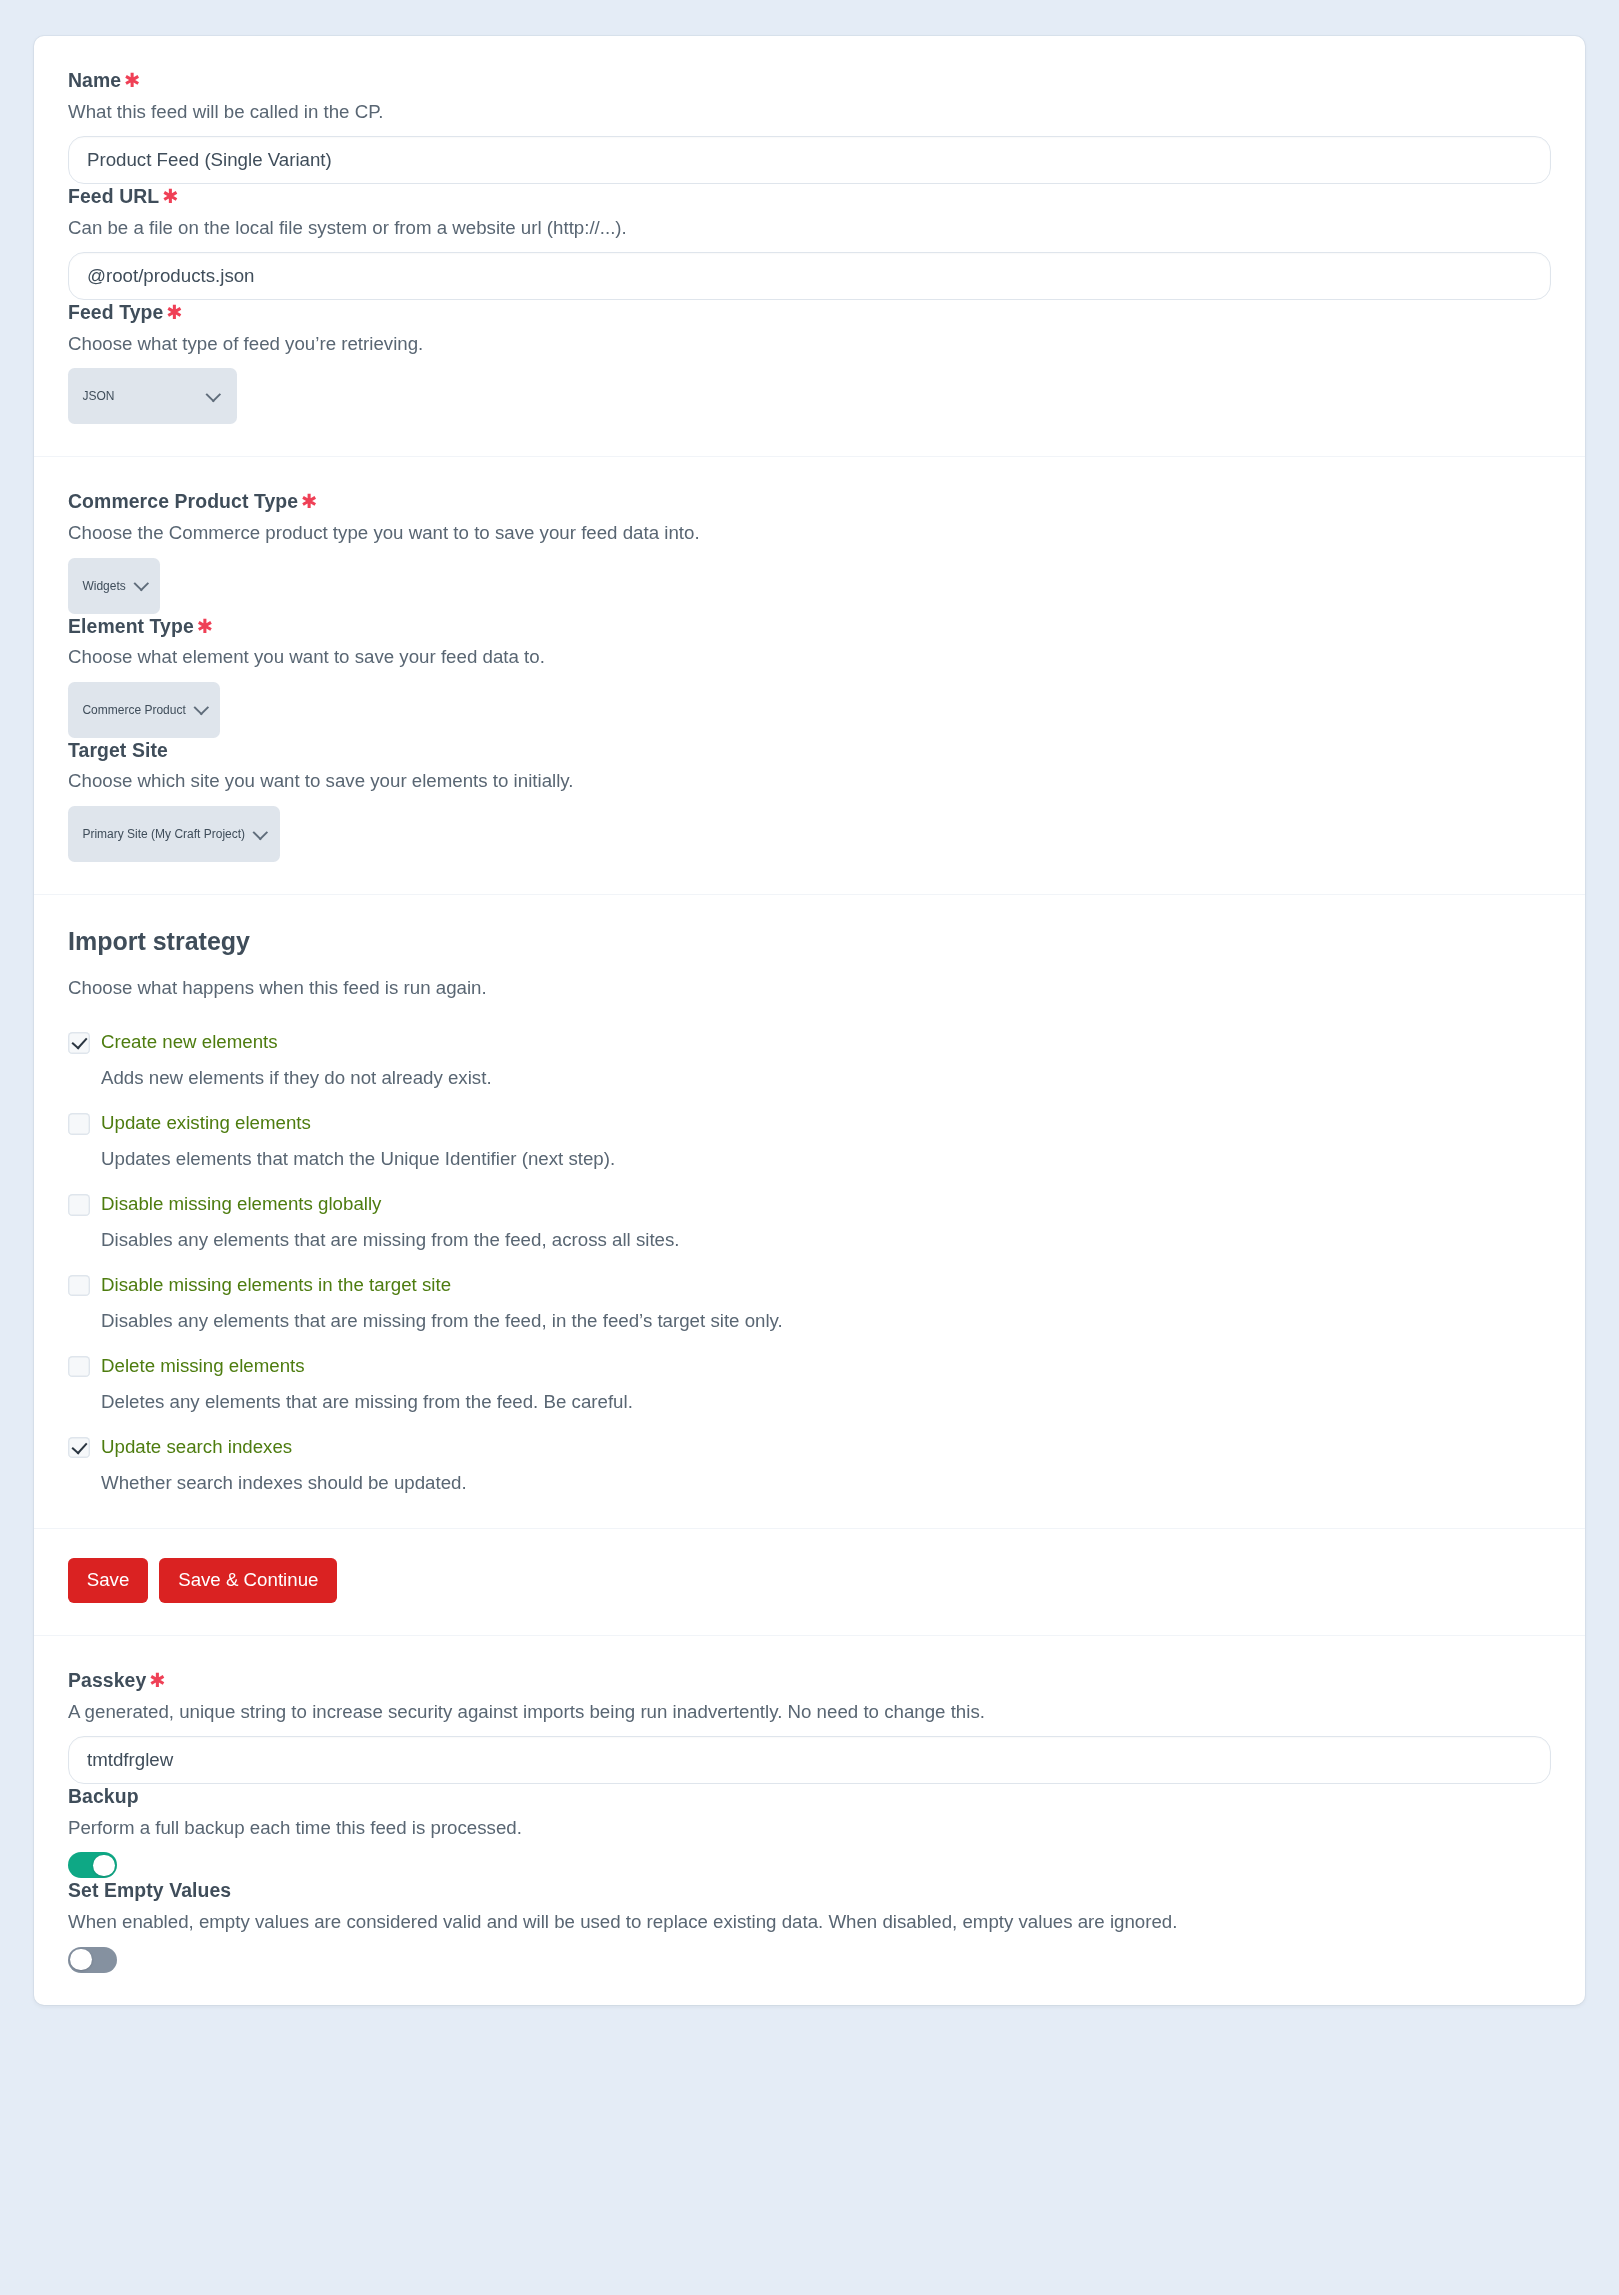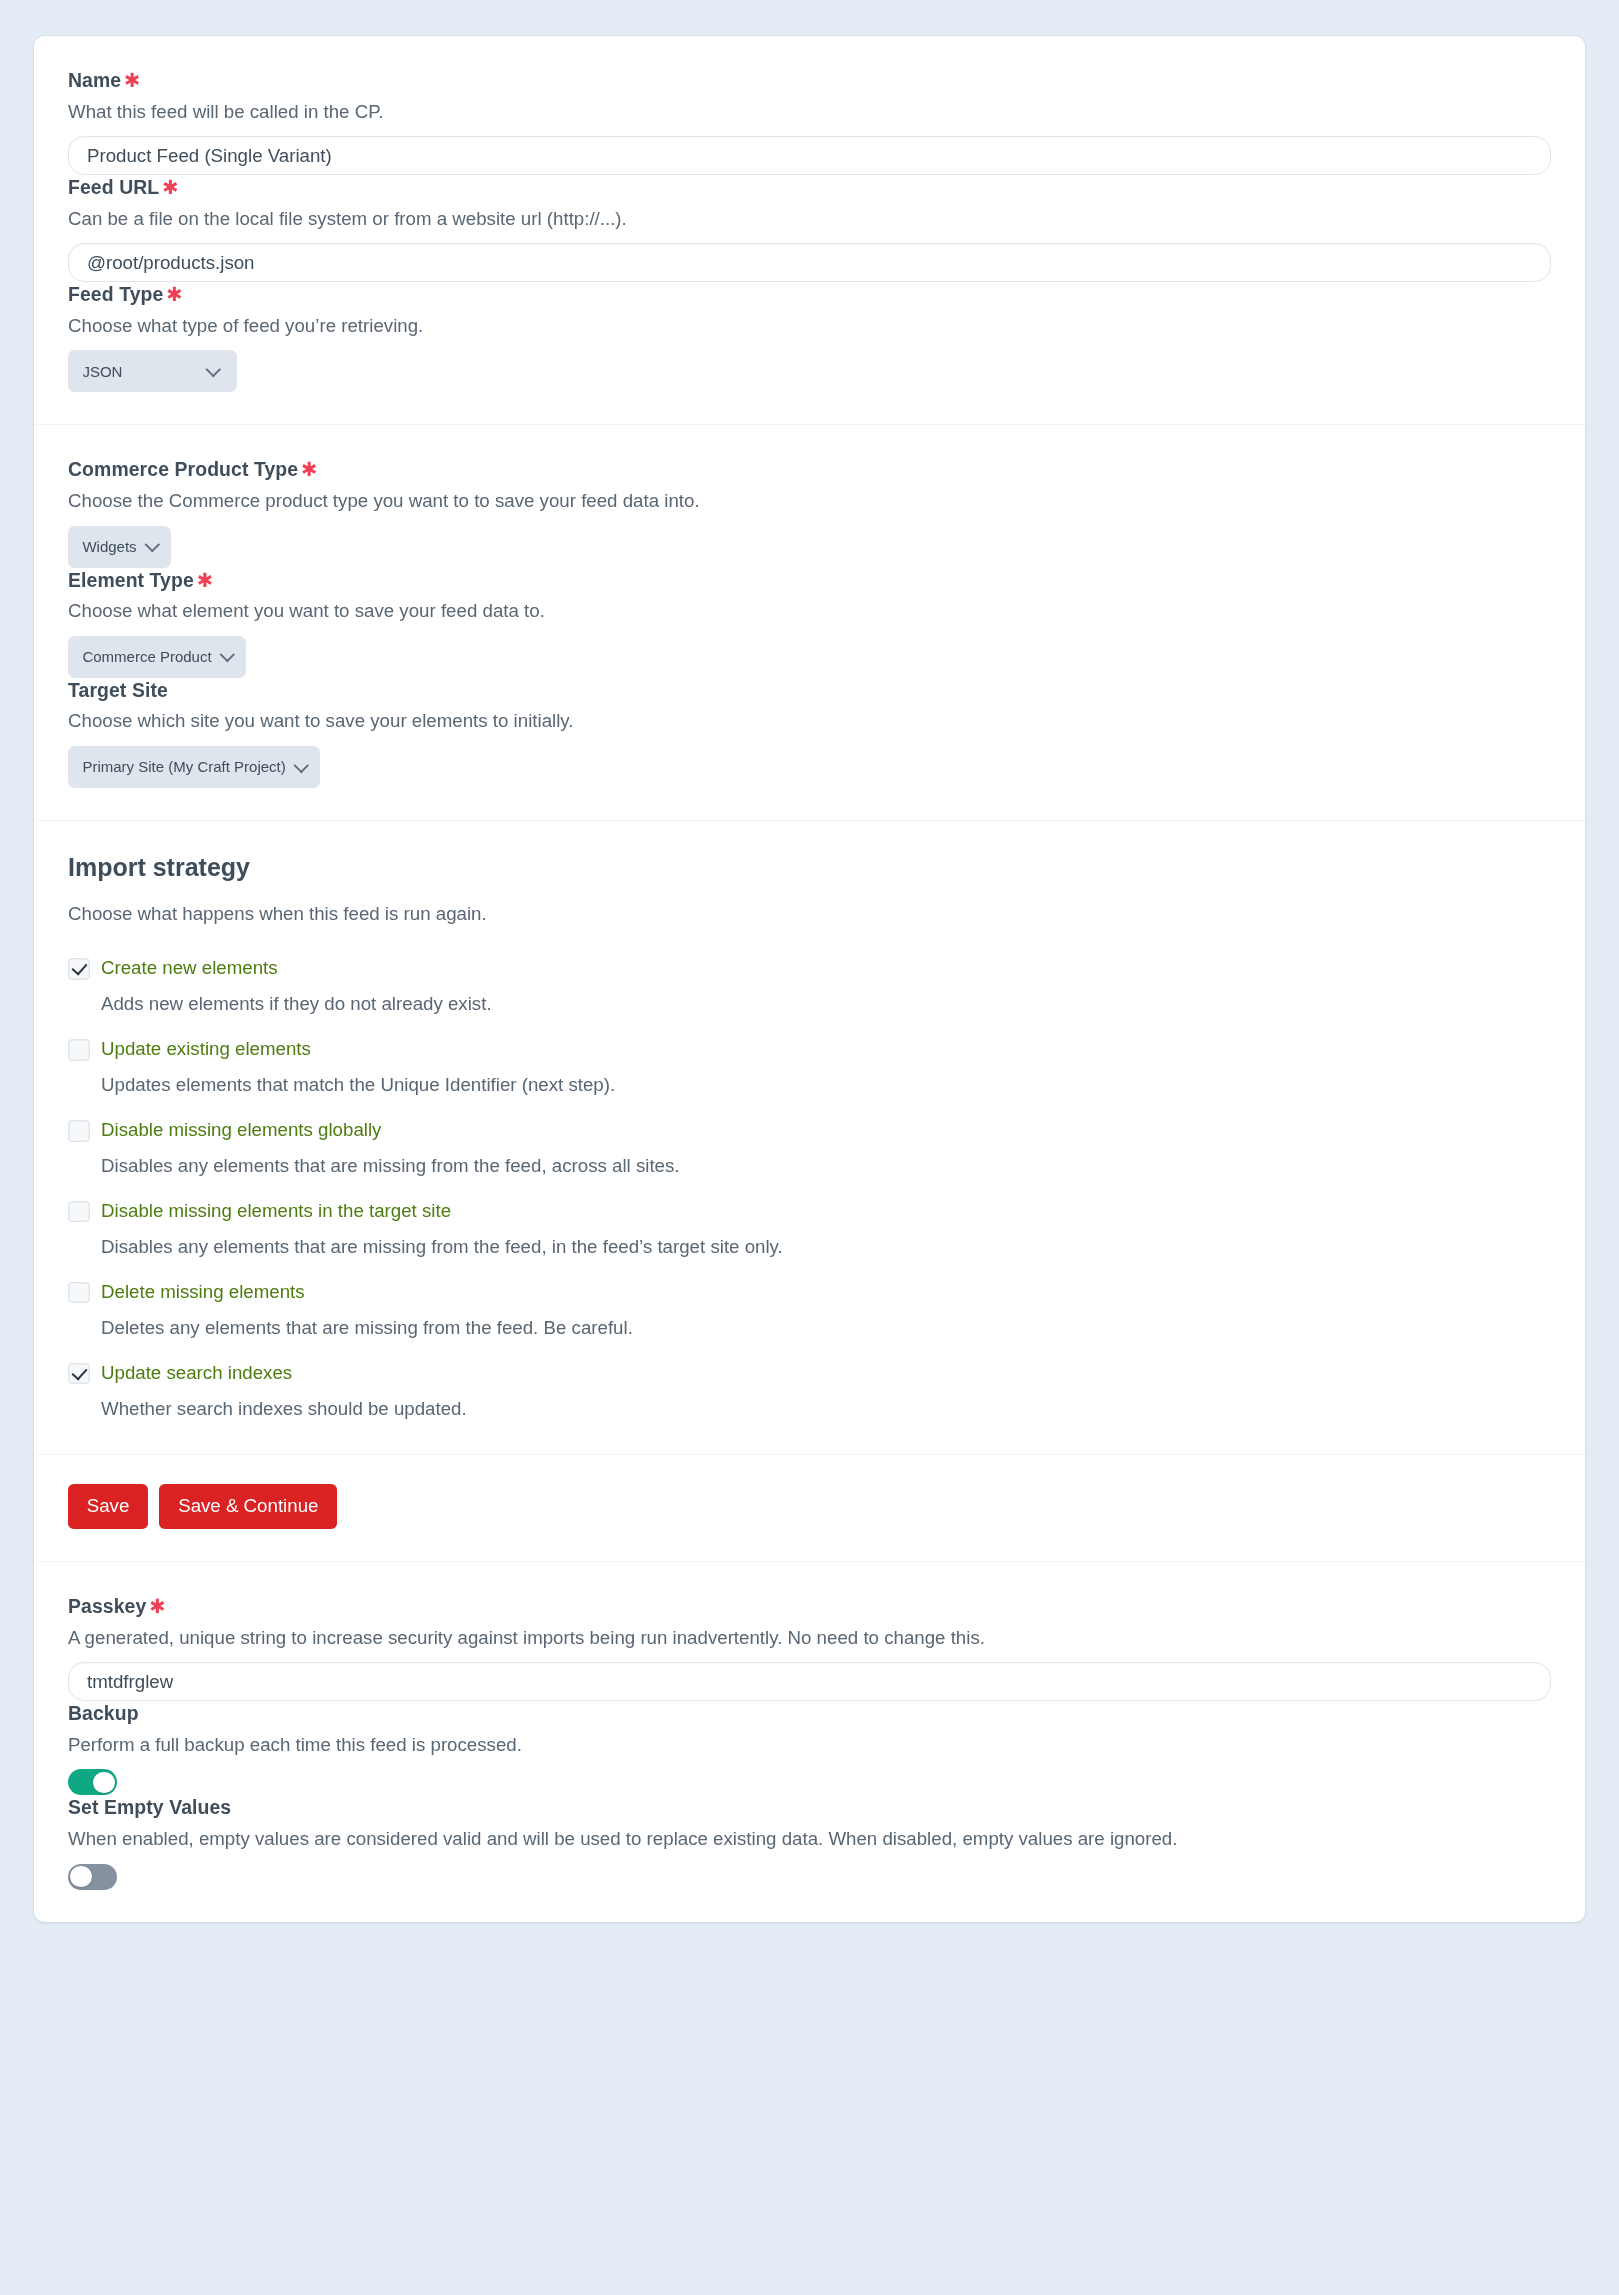--- a/index.html
+++ b/index.html
@@ -53,43 +53,43 @@
     font-size: 18.7px;
     color: #596673;
     line-height: 1.45;
     margin: 0 0 11.5px 0;
   }
 
   
   .text-input {
     display: block;
     width: 100%;
-    height: 39px;
+    height: 48px;
     padding: 0 18px;
     font-size: 18.7px;
     font-family: "Liberation Sans", sans-serif;
     color: #3f4d5a;
     background: #ffffff;
     border: 0.7px solid #dfe5ec;
     border-radius: 16px;
     outline: none;
     box-shadow: inset 0 0.7px 1.4px rgba(96,111,123,0.05);
   }
 
   
   .select-pill {
     display: inline-flex;
     align-items: center;
     gap: 8.6px;
-    height: 42px;
+    height: 56px;
     padding: 0 11.5px 0 14.4px;
     background: #dfe5ec;
     border: none;
     border-radius: 6.5px;
-    font-size: 15px;
+    font-size: 12px;
     font-family: "Liberation Sans", sans-serif;
     color: #3f4d5a;
     cursor: pointer;
     white-space: nowrap;
   }
   .select-pill.fixed-w {
     width: 169px;
     justify-content: space-between;
     padding-right: 16px;
   }

